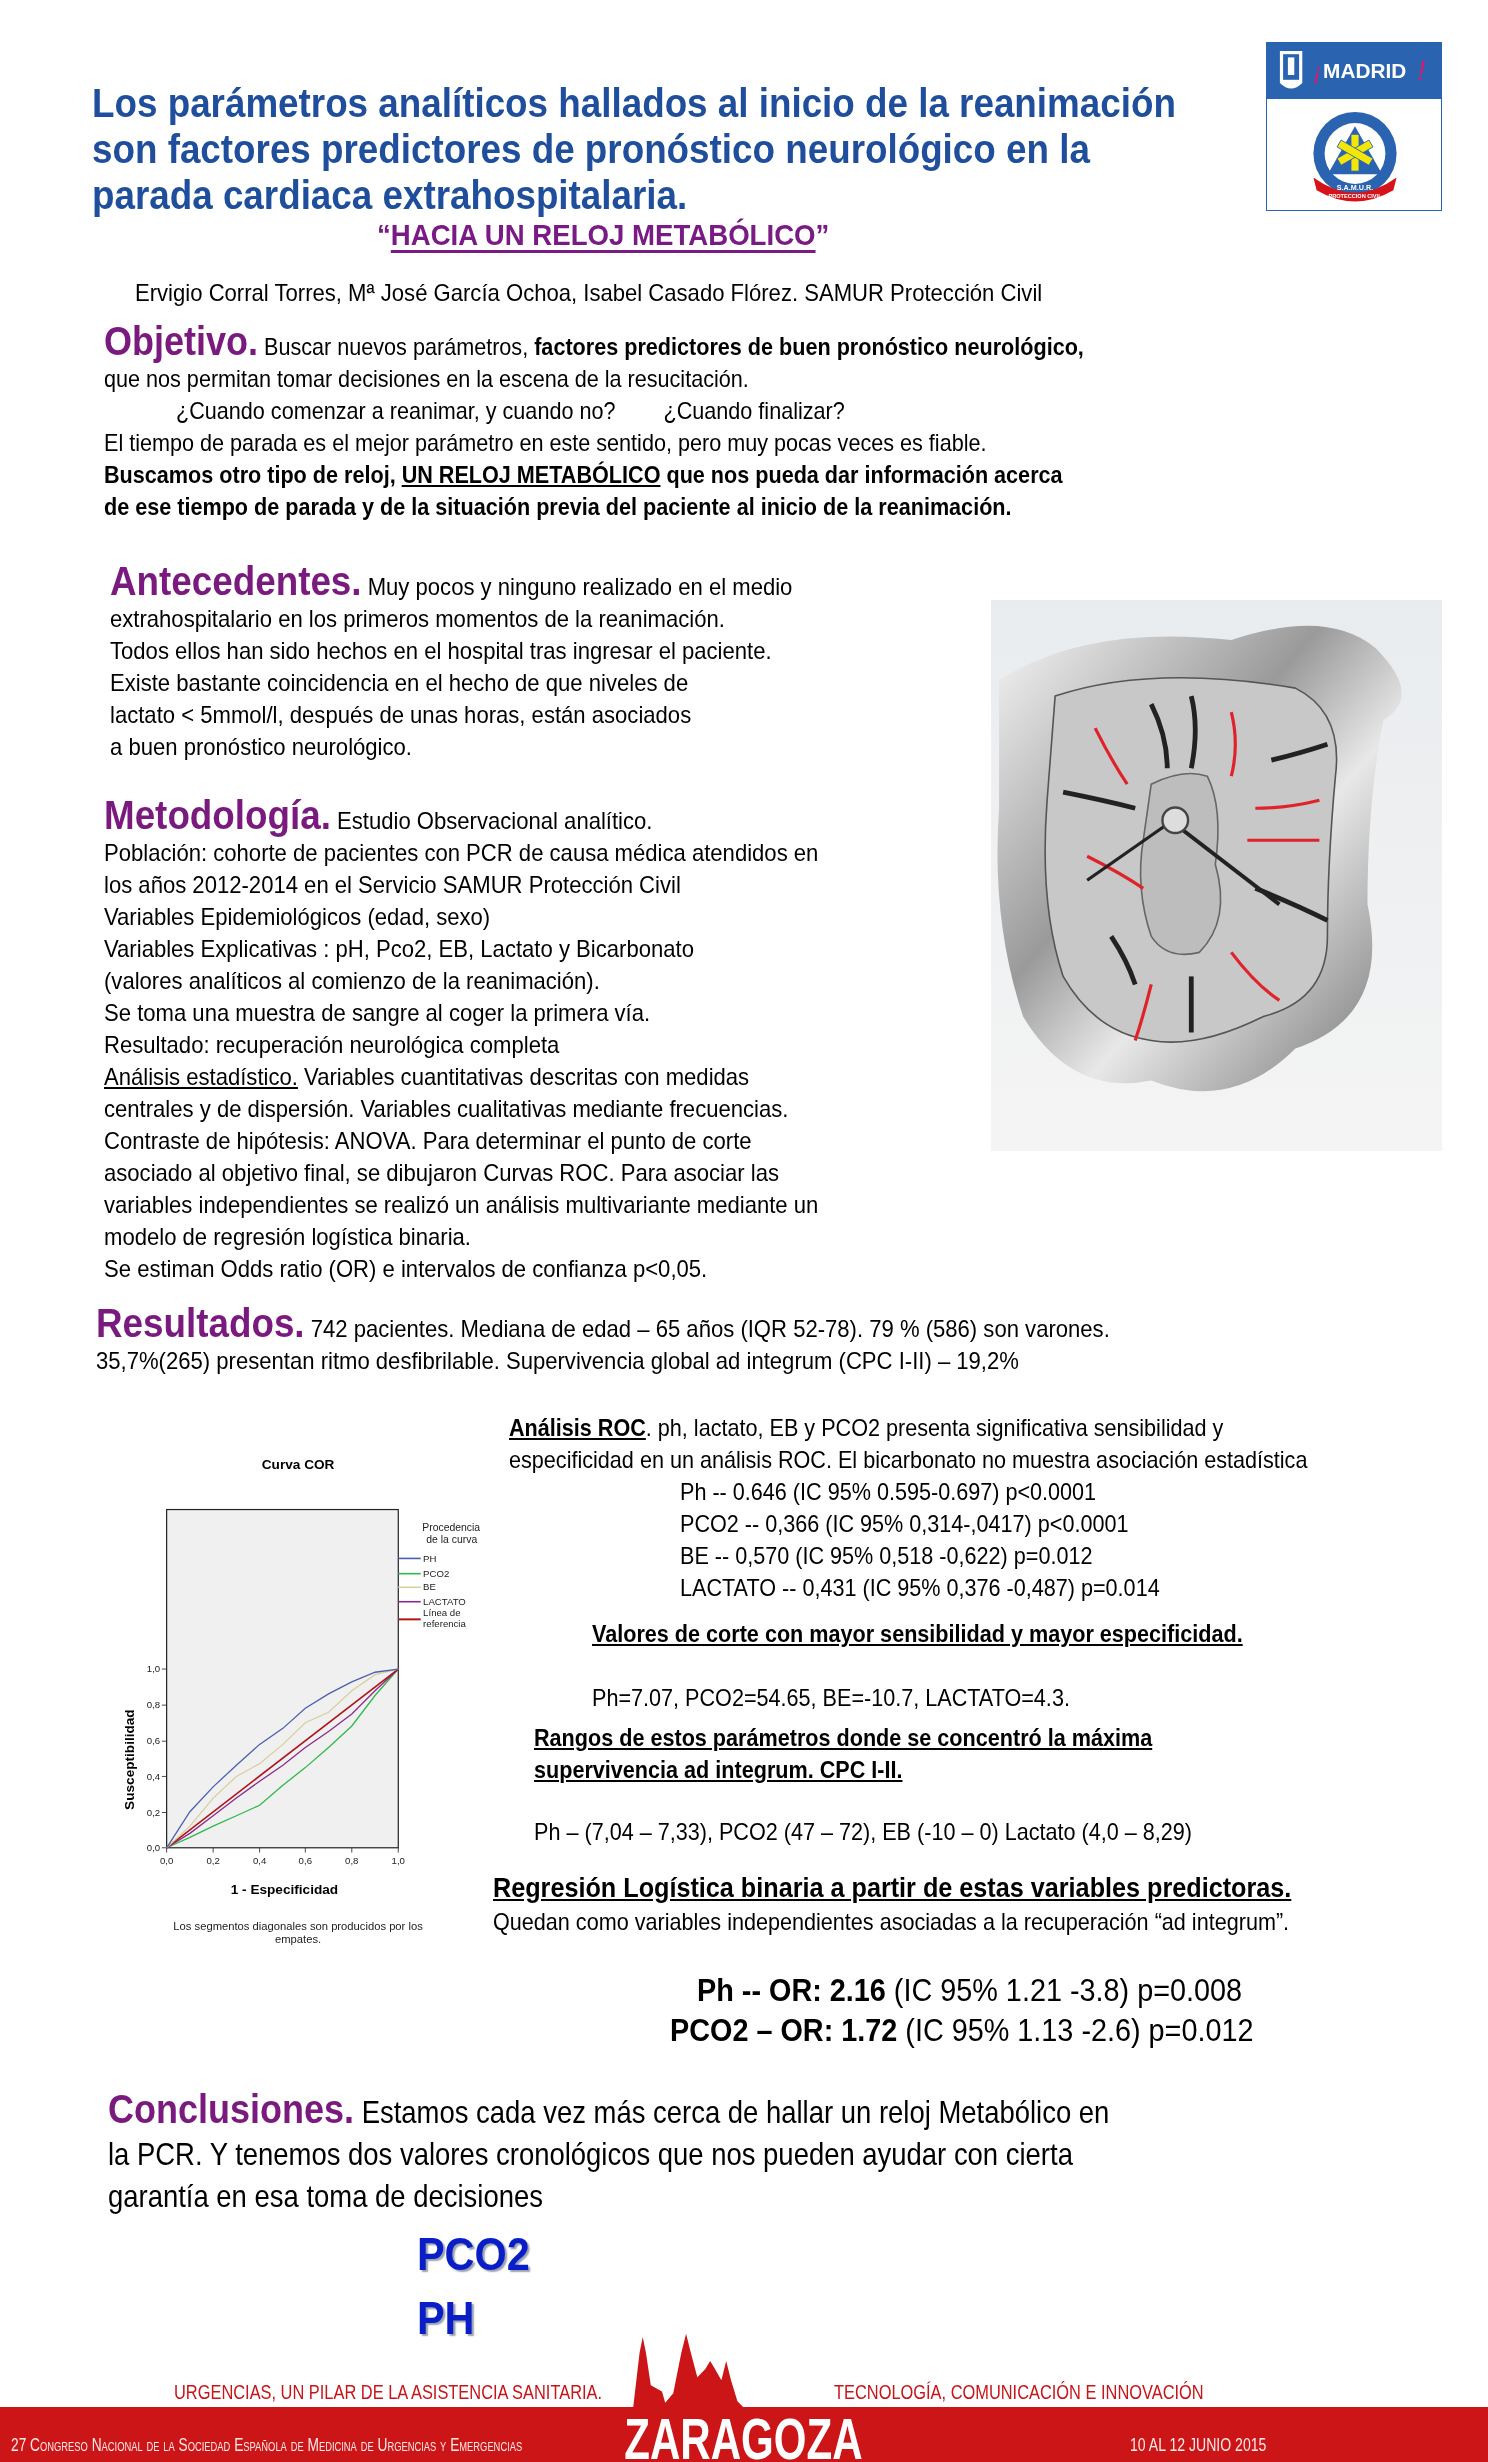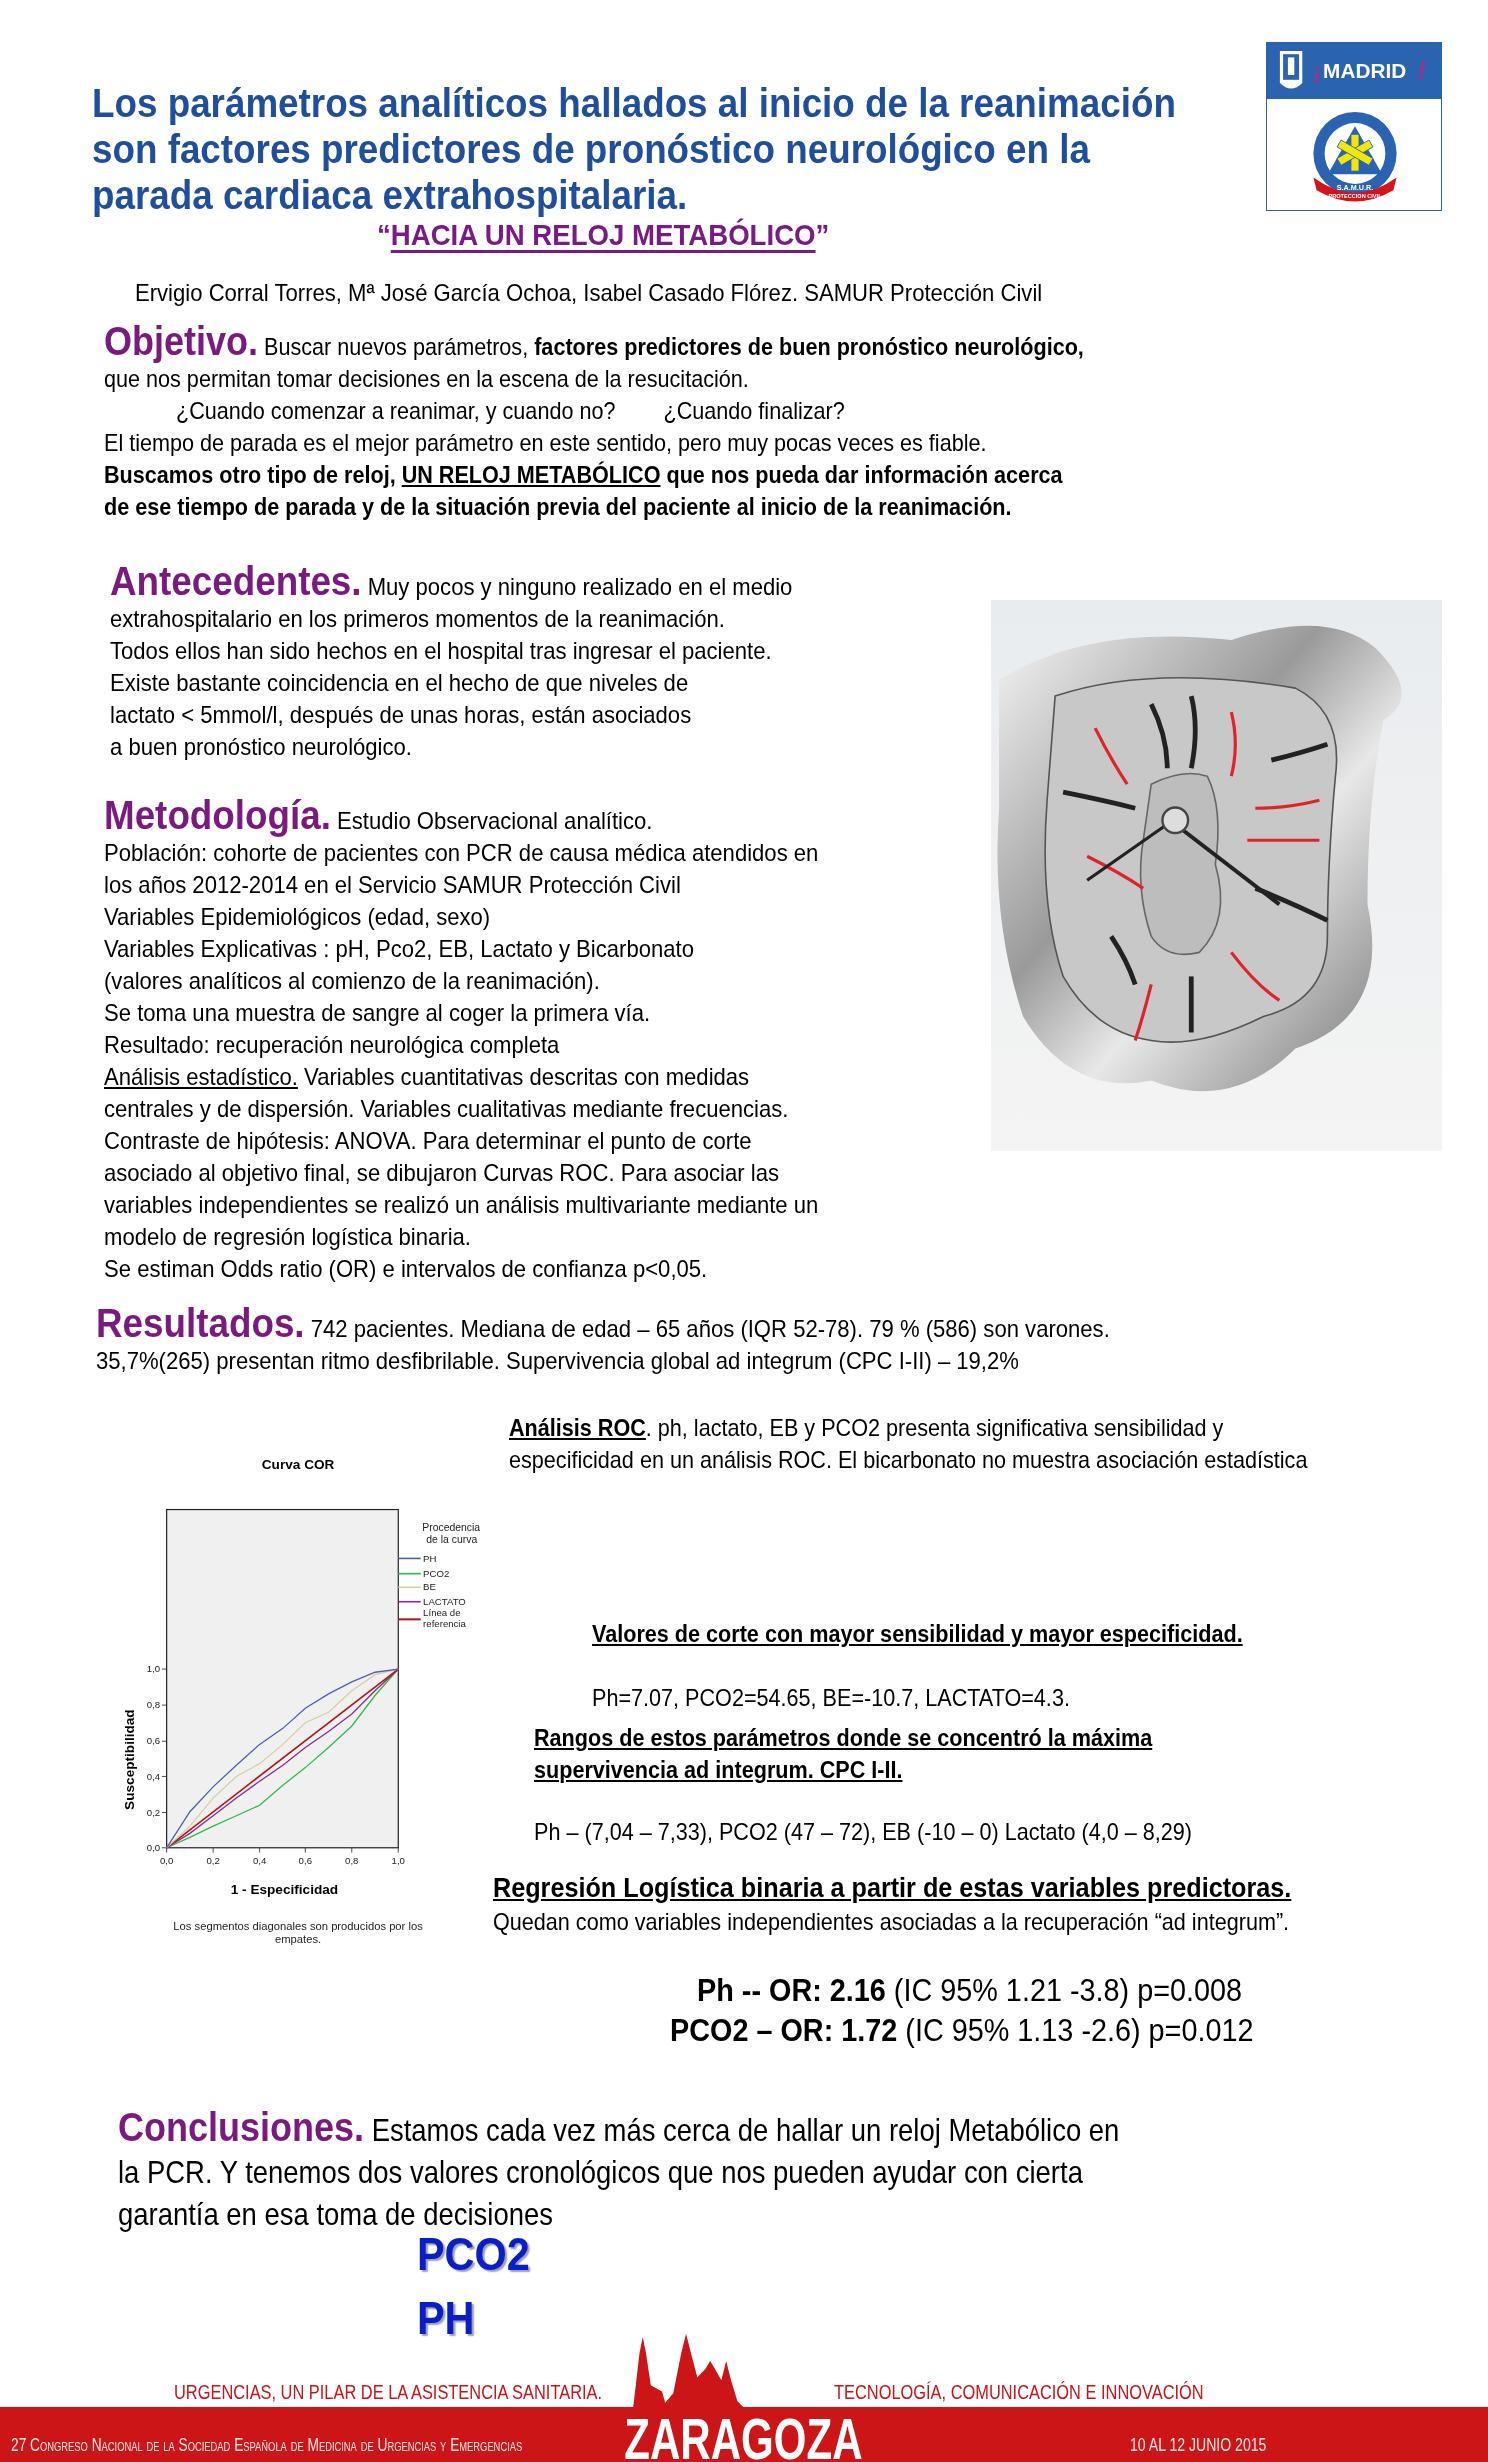--- a/index.html
+++ b/index.html
@@ -234,39 +234,45 @@
     <text x="232" y="618" text-anchor="middle" font-size="14" fill="#222">Los segmentos diagonales son producidos por los</text>
     <text x="232" y="634" text-anchor="middle" font-size="14" fill="#222">empates.</text>
   </svg>
 </div>
 
 <div class="abs txt" style="left:509px; top:1412px; width:978px;">
   <div class="narrow" style="transform:scaleX(0.9)">
     <span class="b u">Análisis  ROC</span><span>. ph, lactato, EB y PCO2 presenta significativa sensibilidad y</span>
   </div>
   <div class="narrow" style="transform:scaleX(0.9)">especificidad en un análisis ROC. El bicarbonato no muestra asociación estadística</div>
+  <div style="padding-left:171px">
+    <div class="narrow" style="transform:scaleX(0.9)">Ph -- 0.646 (IC 95% 0.595-0.697) p&lt;0.0001</div>
+    <div class="narrow" style="transform:scaleX(0.9)">PCO2 -- 0,366 (IC 95% 0,314-,0417) p&lt;0.0001</div>
+    <div class="narrow" style="transform:scaleX(0.9)">BE -- 0,570 (IC 95% 0,518 -0,622) p=0.012</div>
+    <div class="narrow" style="transform:scaleX(0.9)">LACTATO -- 0,431 (IC 95% 0,376 -0,487) p=0.014</div>
+  </div>
 </div>
 
 <div class="abs txt b u narrow" style="left:592px; top:1618px; transform:scaleX(0.9)">Valores de corte con mayor sensibilidad y mayor especificidad.</div>
 <div class="abs txt narrow" style="left:592px; top:1682px; transform:scaleX(0.9)">Ph=7.07, PCO2=54.65, BE=-10.7, LACTATO=4.3.</div>
 <div class="abs txt b u narrow" style="left:534px; top:1722px; transform:scaleX(0.9)">Rangos de estos parámetros donde se concentró la máxima</div>
 <div class="abs txt b u narrow" style="left:534px; top:1754px; transform:scaleX(0.9)">supervivencia ad integrum. CPC I-II.</div>
 <div class="abs txt narrow" style="left:534px; top:1816px; transform:scaleX(0.9)">Ph – (7,04 – 7,33), PCO2  (47 – 72), EB  (-10 – 0) Lactato (4,0 – 8,29)</div>
 
 <div class="abs b u narrow" style="left:493px; top:1872px; font-size:28px; transform:scaleX(0.9)">Regresión Logística binaria a partir de estas variables predictoras.</div>
 <div class="abs txt narrow" style="left:493px; top:1906px; transform:scaleX(0.9)">Quedan como variables independientes asociadas a la recuperación “ad integrum”.</div>
 
 <div class="abs narrow" style="left:697px; top:1972px; font-size:32px; transform:scaleX(0.9)">
   <span class="b">Ph -- OR: </span><span class="b">2.16</span><span> (IC 95% 1.21 -3.8) p=0.008</span>
 </div>
 <div class="abs narrow" style="left:670px; top:2012px; font-size:32px; transform:scaleX(0.9)">
   <span class="b">PCO2 – OR: </span><span class="b">1.72</span><span> (IC 95% 1.13 -2.6) p=0.012</span>
 </div>
 
-<div class="abs" style="left:118px; top:2088px; font-size:30.5px; line-height:42px; width:1282px;margin-top:18px;">
+<div class="abs" style="left:108px; top:2088px; font-size:30.5px; line-height:42px; width:1282px;">
   <div class="narrow" style="transform:scaleX(0.9)">
     <span class="sec-head" style="font-size:40px">Conclusiones.</span>
     <span>Estamos cada vez más cerca de hallar un reloj Metabólico en</span>
   </div>
   <div class="narrow" style="transform:scaleX(0.9)">la PCR. Y tenemos dos valores cronológicos que nos pueden ayudar con cierta</div>
   <div class="narrow" style="transform:scaleX(0.9)">garantía en esa toma de decisiones</div>
 </div>
 <div class="abs blue-big narrow" style="left:417px; top:2227px; transform:scaleX(0.9)">PCO2</div>
 <div class="abs blue-big narrow" style="left:417px; top:2291px; transform:scaleX(0.9)">PH</div>
 

